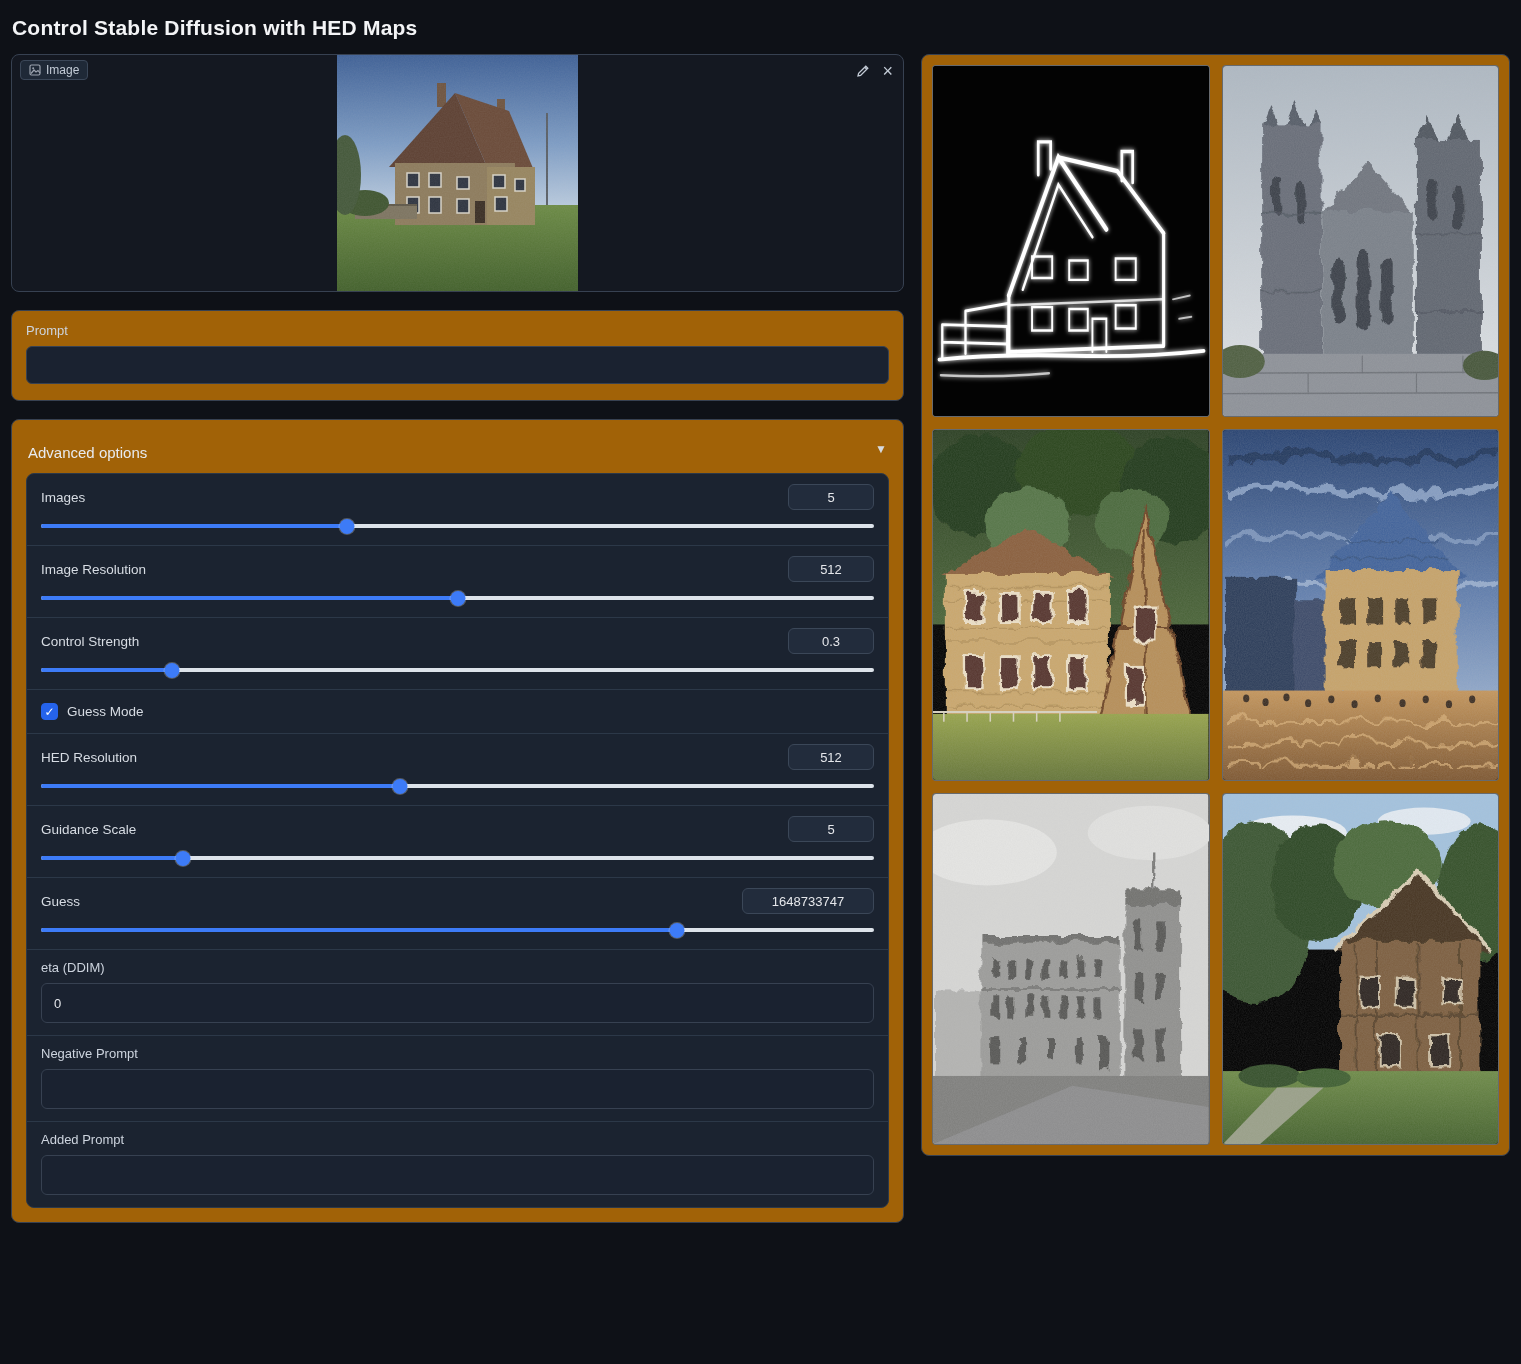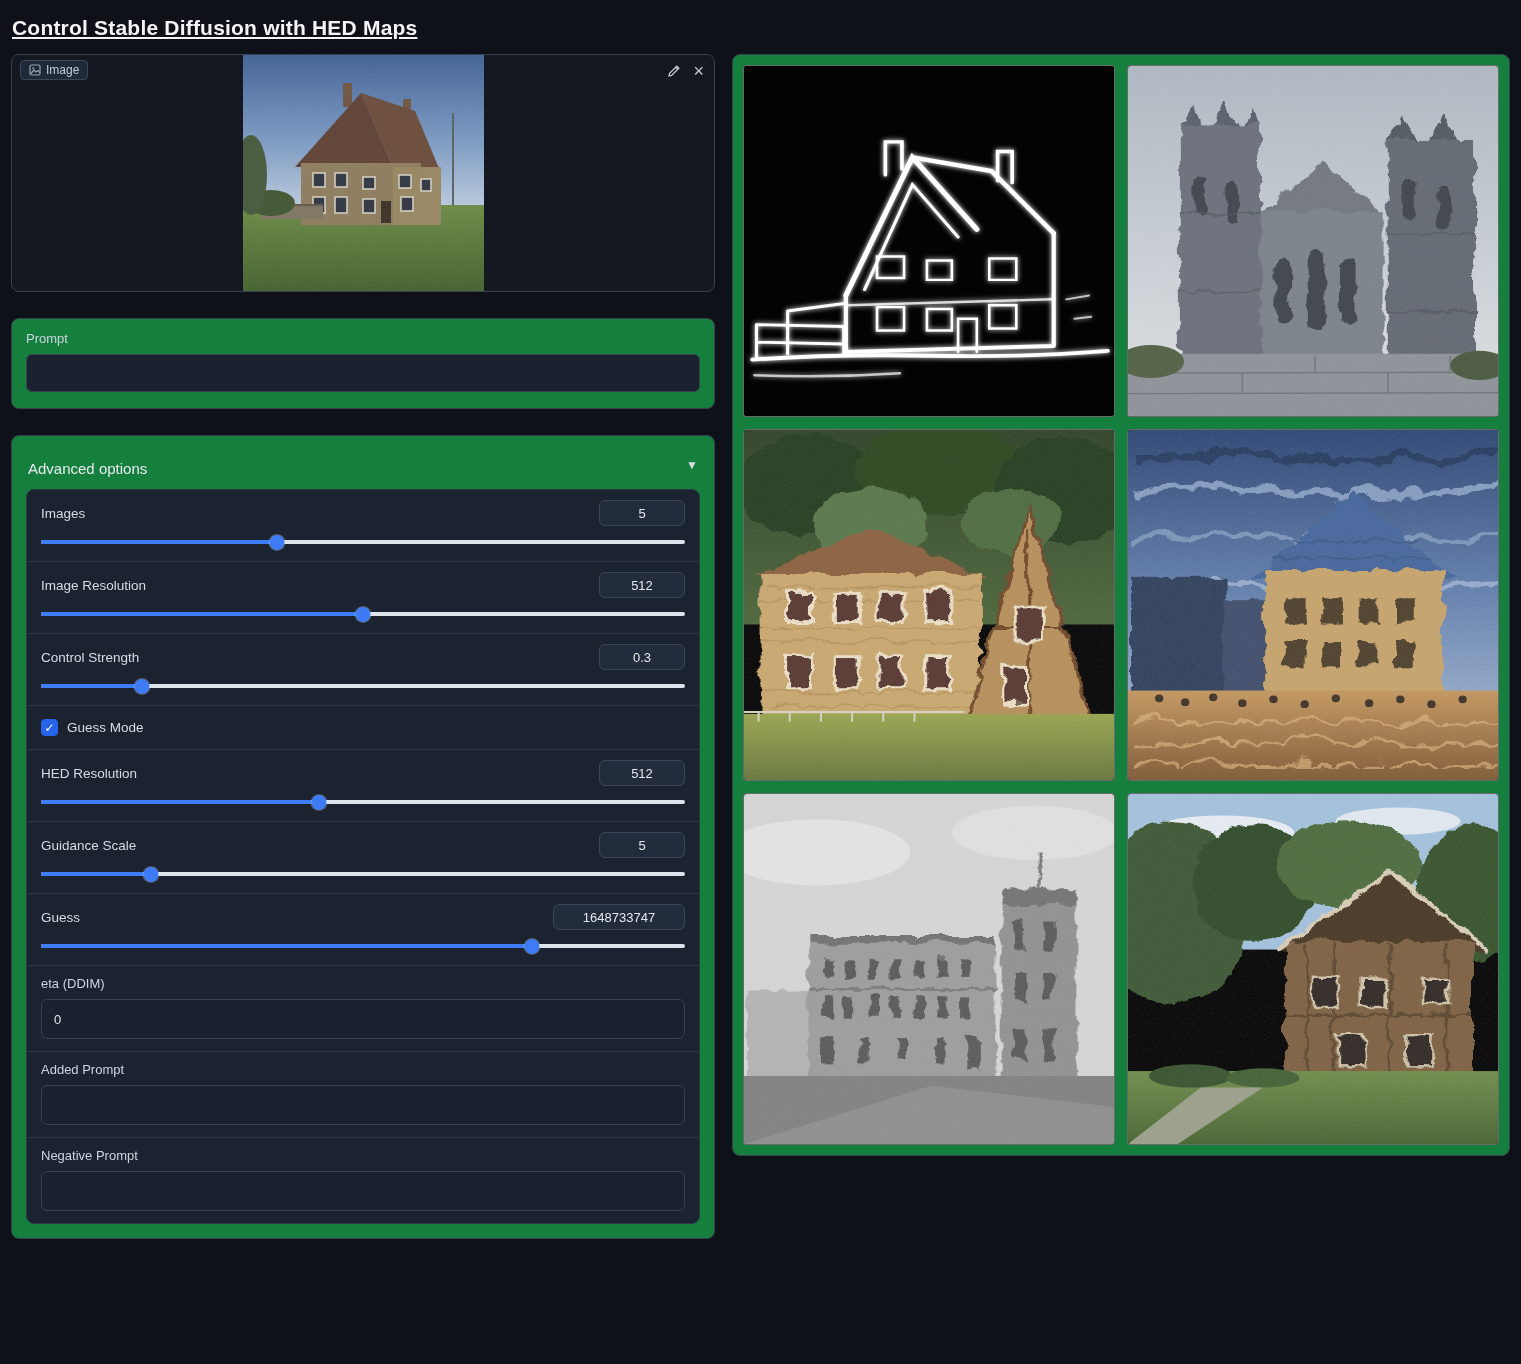--- a/index.html
+++ b/index.html
@@ -5,28 +5,28 @@
   * { box-sizing: border-box; margin: 0; padding: 0; }
   html,body { width:1521px; height:1364px; }
   body {
     background:#0e1117;
     font-family:"Liberation Sans","DejaVu Sans",sans-serif;
     color:#e5e7eb;
     overflow:hidden;
   }
   .page-title {
     font-size:21px; font-weight:700; color:#f3f4f6;
-    padding:16px 12px 14px 12px; letter-spacing:.2px;text-decoration:underline;
+    padding:16px 12px 14px 12px; letter-spacing:.2px;
   }
   .main { display:flex; gap:17px; padding:0 11px; align-items:flex-start; }
-  .left-col { width:704px; flex:none; display:flex; flex-direction:column; gap:26px; }
+  .left-col { width:893px; flex:none; display:flex; flex-direction:column; gap:18px; }
   .right-col { flex:1; }
 
   .block {
-    background:#15803d; border:1px solid #374151; border-radius:8px;
+    background:#a16207; border:1px solid #374151; border-radius:8px;
   }
 
   
   .image-block {
     position:relative; height:238px; background:#141821;
     display:flex; align-items:center; justify-content:center;
   }
   .image-chip {
     position:absolute; top:5px; left:8px; z-index:3;
     display:flex; align-items:center; gap:5px;
@@ -282,26 +282,26 @@
             <div class="slider-handle" style="left: 76.3%;"></div>
           </div>
         </div>
 
         <div class="row wide-input-row">
           <label class="field-label">eta (DDIM)</label>
           <input class="text-input" type="text" value="0" style="">
         </div>
 
         <div class="row wide-input-row">
+          <label class="field-label">Negative Prompt</label>
+          <input class="text-input" type="text" value="" style="">
+        </div>
+
+        <div class="row wide-input-row">
           <label class="field-label">Added Prompt</label>
-          <input class="text-input" type="text" value="" style="">
-        </div>
-
-        <div class="row wide-input-row">
-          <label class="field-label">Negative Prompt</label>
           <input class="text-input" type="text" value="" style="">
         </div>
 
       </div>
     </div>
   </div>
 
   <div class="right-col">
     <div class="block gallery-block">
       <div class="gallery-grid">

